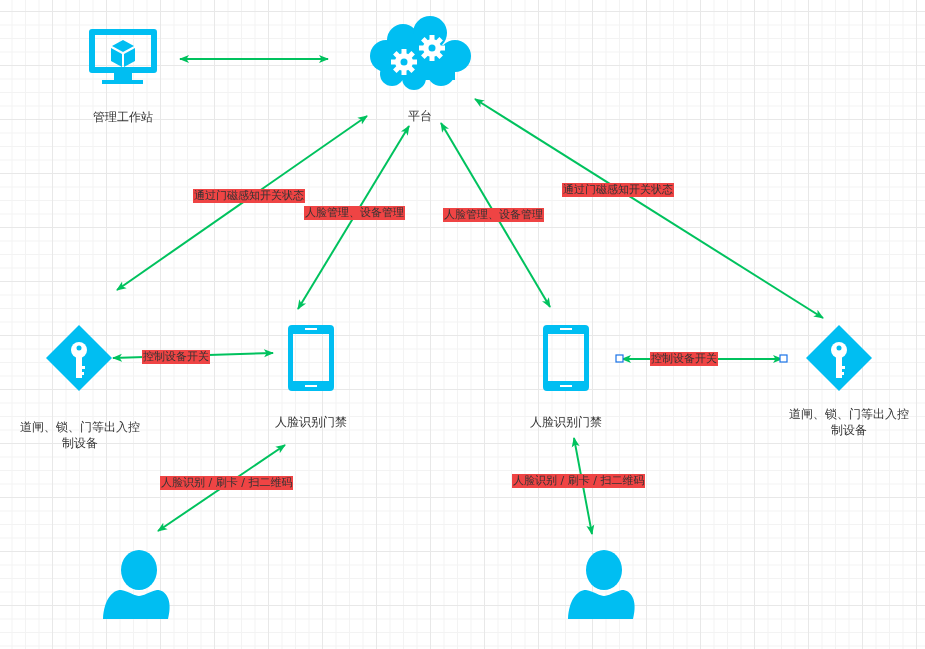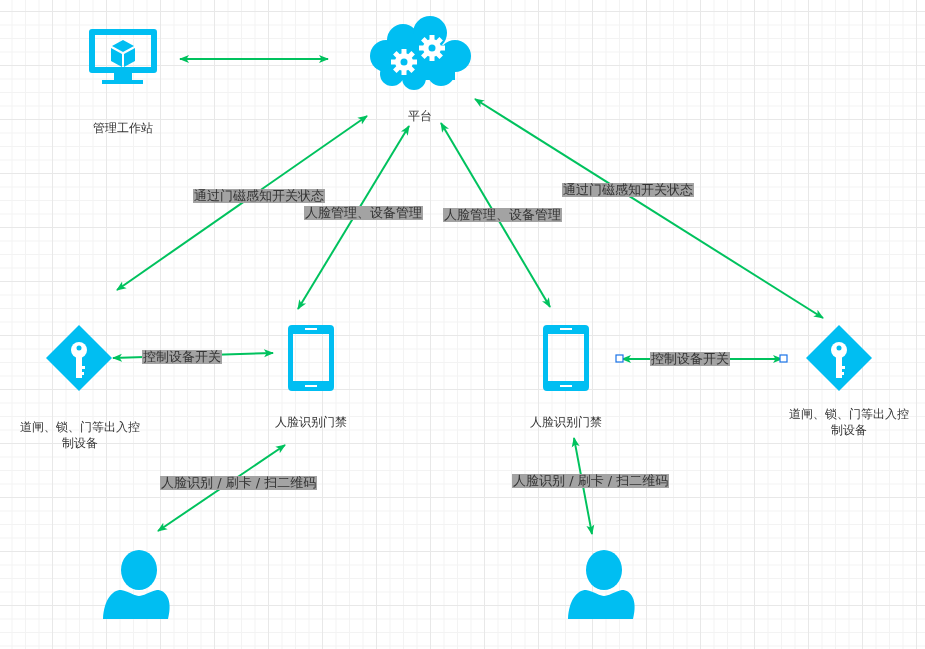--- a/index.html
+++ b/index.html
@@ -14,22 +14,22 @@
     background-size: 54px 54px, 54px 54px, 13.5px 13.5px, 13.5px 13.5px;
     background-position: -2px 11px, -2px 11px, -2px 11px, -2px 11px;
     font-family: "DejaVu Sans", "Liberation Sans", sans-serif;
     color: #333333;
   }
   #canvas { position: absolute; left: 0; top: 0; width: 925px; height: 649px; }
   .node-label {
     position: absolute; font-size: 12px; line-height: 16px; text-align: center; color: #333;
   }
   .edge-label {
-    position: absolute; font-size: 13px; line-height: 14px; color: #333;
-    background: #a3a3a3; white-space: nowrap; padding: 0 1px;
+    position: absolute; font-size: 11px; line-height: 14px; color: #333;
+    background: #ef4444; white-space: nowrap; padding: 0 1px;
   }
 </style>
 </head>
 <body>
 
 <svg id="canvas" width="925" height="649" viewBox="0 0 925 649" xmlns="http://www.w3.org/2000/svg">
   <defs>
     <marker id="ah" viewBox="0 0 10 10" refX="9" refY="5" markerWidth="10" markerHeight="10" markerUnits="userSpaceOnUse" orient="auto-start-reverse">
       <path d="M0,1 L10,5 L0,9 L2.5,5 Z" fill="#00C25E"></path>
     </marker>
@@ -125,21 +125,21 @@
   <g fill="#00BEF2">
     <ellipse cx="139" cy="570" rx="18" ry="20"></ellipse>
     <path d="M103,619 C104,600 112,590 121,590 C130,592 135,596 139,596 C143,596 149,592 157,590 C166,590 173,600 168,619 Z"></path>
   </g>
   <g fill="#00BEF2">
     <ellipse cx="604" cy="570" rx="18" ry="20"></ellipse>
     <path d="M568,619 C569,600 577,590 586,590 C595,592 600,596 604,596 C608,596 614,592 622,590 C631,590 638,600 633,619 Z"></path>
   </g>
 </svg>
 
-<div class="node-label" style="left:73px; top:120px; width:100px;">管理工作站</div>
+<div class="node-label" style="left:73px; top:109px; width:100px;">管理工作站</div>
 <div class="node-label" style="left:385px; top:108px; width:70px;">平台</div>
 <div class="node-label" style="left:251px; top:414px; width:120px;">人脸识别门禁</div>
 <div class="node-label" style="left:506px; top:414px; width:120px;">人脸识别门禁</div>
 <div class="node-label" style="left:0px; top:419px; width:160px;">
   <div>道闸、锁、门等出入控</div>
   <div>制设备</div>
 </div>
 <div class="node-label" style="left:769px; top:406px; width:160px;">
   <div>道闸、锁、门等出入控</div>
   <div>制设备</div>

